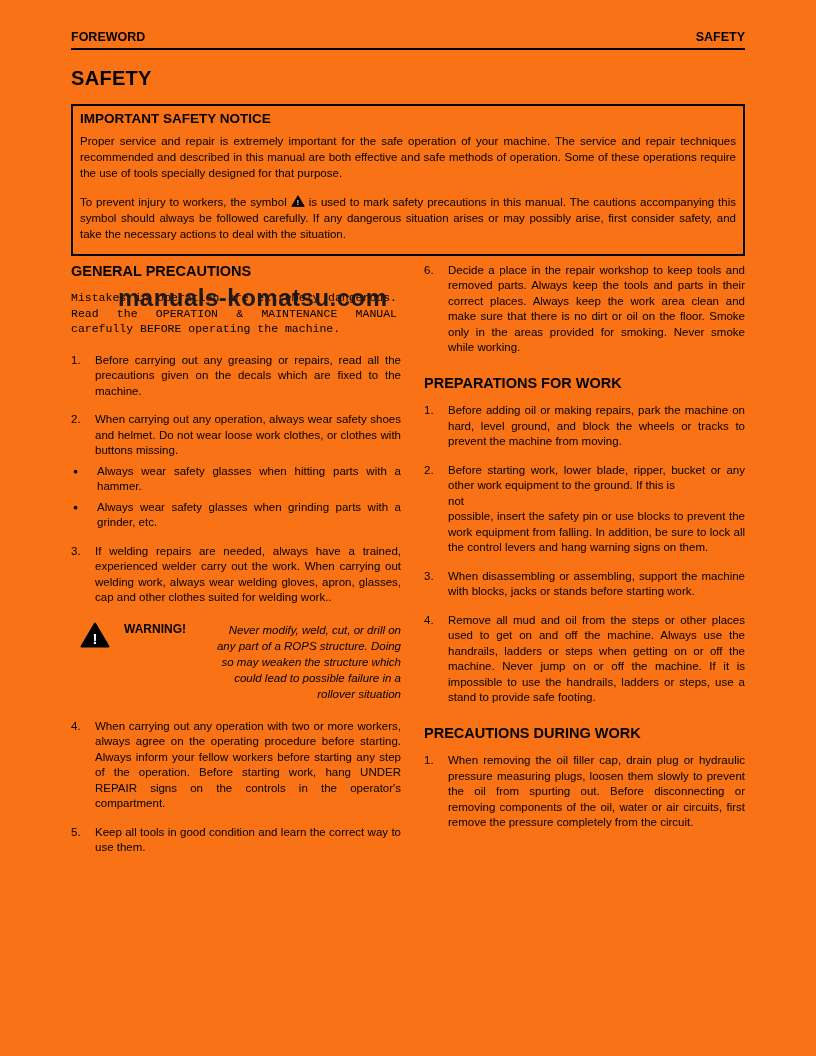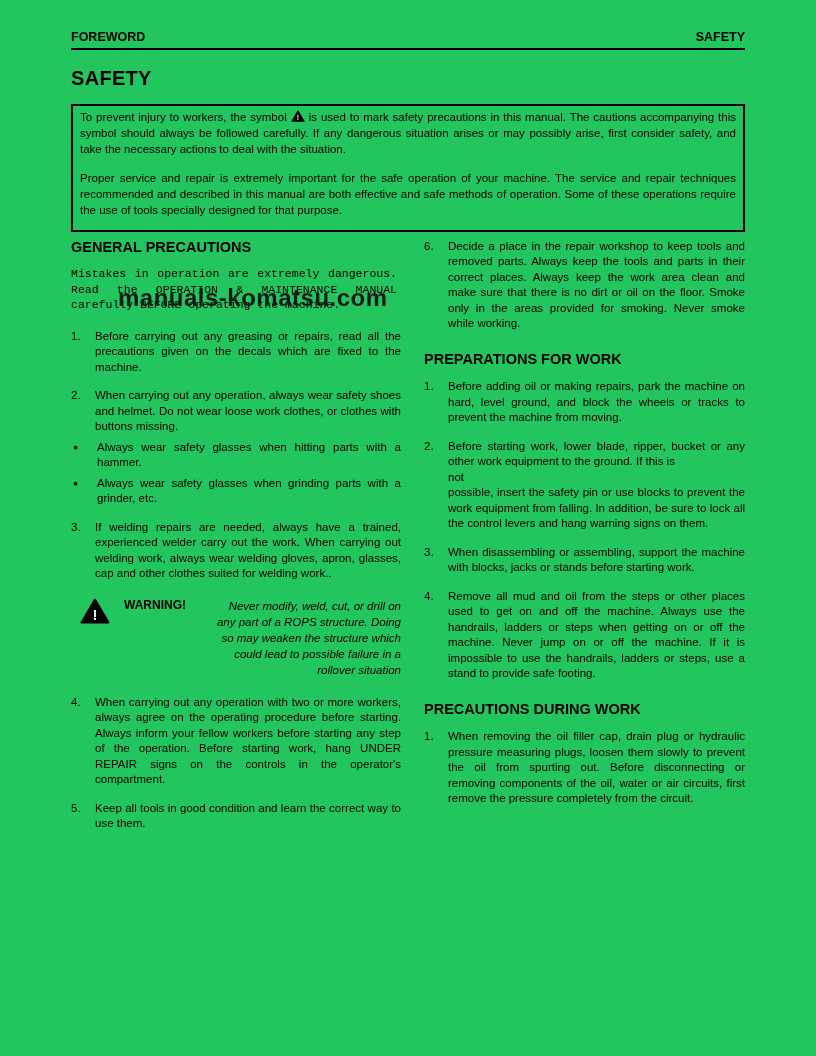--- a/index.html
+++ b/index.html
@@ -1,21 +1,21 @@
 <!DOCTYPE html>
 <html><head>
 <meta charset="utf-8">
 <style>
   html,body{margin:0;padding:0;background:#fff;}
   .page{
     position:relative;
     width:816px;height:1056px;
     box-sizing:border-box;
     padding:30px 71px 0 71px;
-    background:#22c55e;color:#000;
+    background:#f97316;color:#000;
     font-family:"Liberation Sans", sans-serif;
     overflow:hidden;
   }
   
   .hdr{
     display:flex;justify-content:space-between;
     font-weight:bold;font-size:12.5px;
     padding-bottom:4px;border-bottom:2px solid #000;
   }
   h1{font-size:20px;margin:17px 0 0 0;letter-spacing:.3px;}
@@ -73,25 +73,26 @@
 <div class="page">
 
   <div class="hdr">
     <span>FOREWORD</span>
     <span>SAFETY</span>
   </div>
 
   <h1>SAFETY</h1>
 
   <div class="notice-box">
+    <div class="box-title">IMPORTANT SAFETY NOTICE</div>
+    <p>Proper service and repair is extremely important for the safe operation of your machine. The service and repair techniques recommended and described in this manual are both effective and safe methods of operation. Some of these operations require the use of tools specially designed for that purpose.</p>
     <p><span>To prevent injury to workers, the symbol</span><span class="sym"><svg viewBox="0 0 30 26" xmlns="http://www.w3.org/2000/svg">
             <path d="M15 1.5 L28.5 24.5 H1.5 Z" fill="#000" stroke="#000" stroke-width="2" stroke-linejoin="round"></path>
             <text x="15" y="21.5" text-anchor="middle" font-size="15" font-weight="bold" fill="#fff" font-family="Liberation Sans, sans-serif">!</text>
           </svg></span><span>is used to mark safety precautions in this manual. The cautions accompanying this symbol should always be followed carefully. If any dangerous situation arises or may possibly arise, first consider safety, and take the necessary actions to deal with the situation.</span></p>
-    <p>Proper service and repair is extremely important for the safe operation of your machine. The service and repair techniques recommended and described in this manual are both effective and safe methods of operation. Some of these operations require the use of tools specially designed for that purpose.</p>
   </div>
 
   <div class="watermark">manuals-komatsu.com</div>
 
   <div class="columns">
     <div class="col left">
       <h3>GENERAL PRECAUTIONS</h3>
       <p class="intro">Mistakes in operation are extremely dangerous. Read the OPERATION &amp; MAINTENANCE MANUAL carefully BEFORE operating the machine.</p>
       <div data-list="sections.general_precautions.items">
           <div class="li-row">

